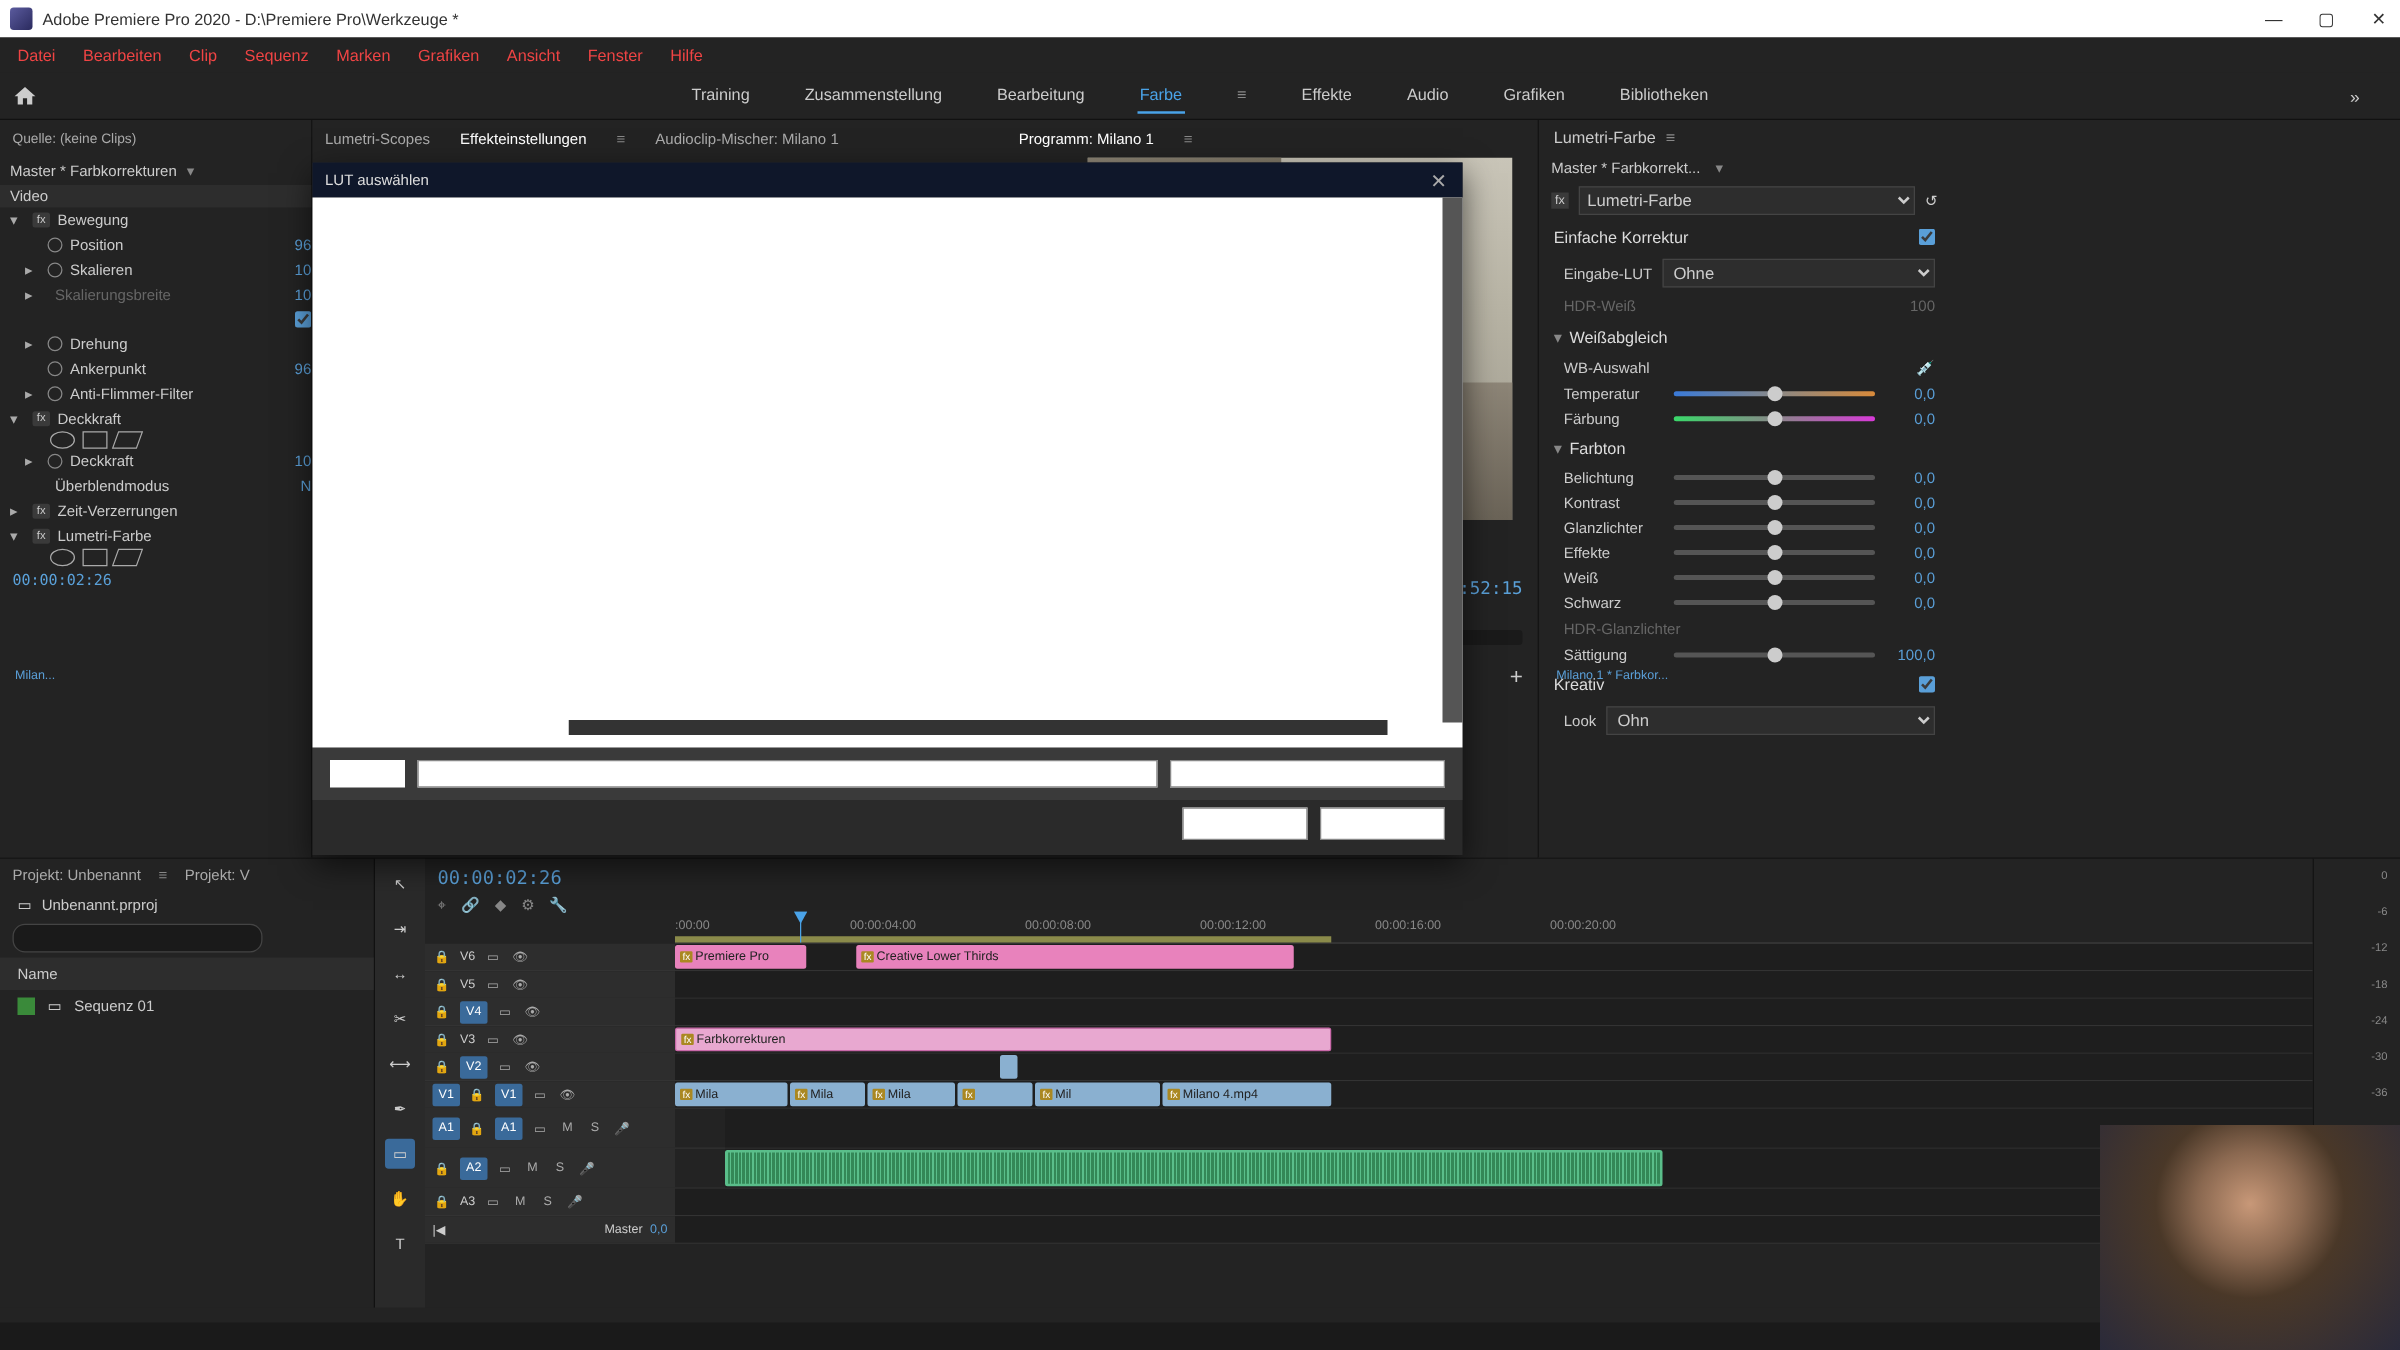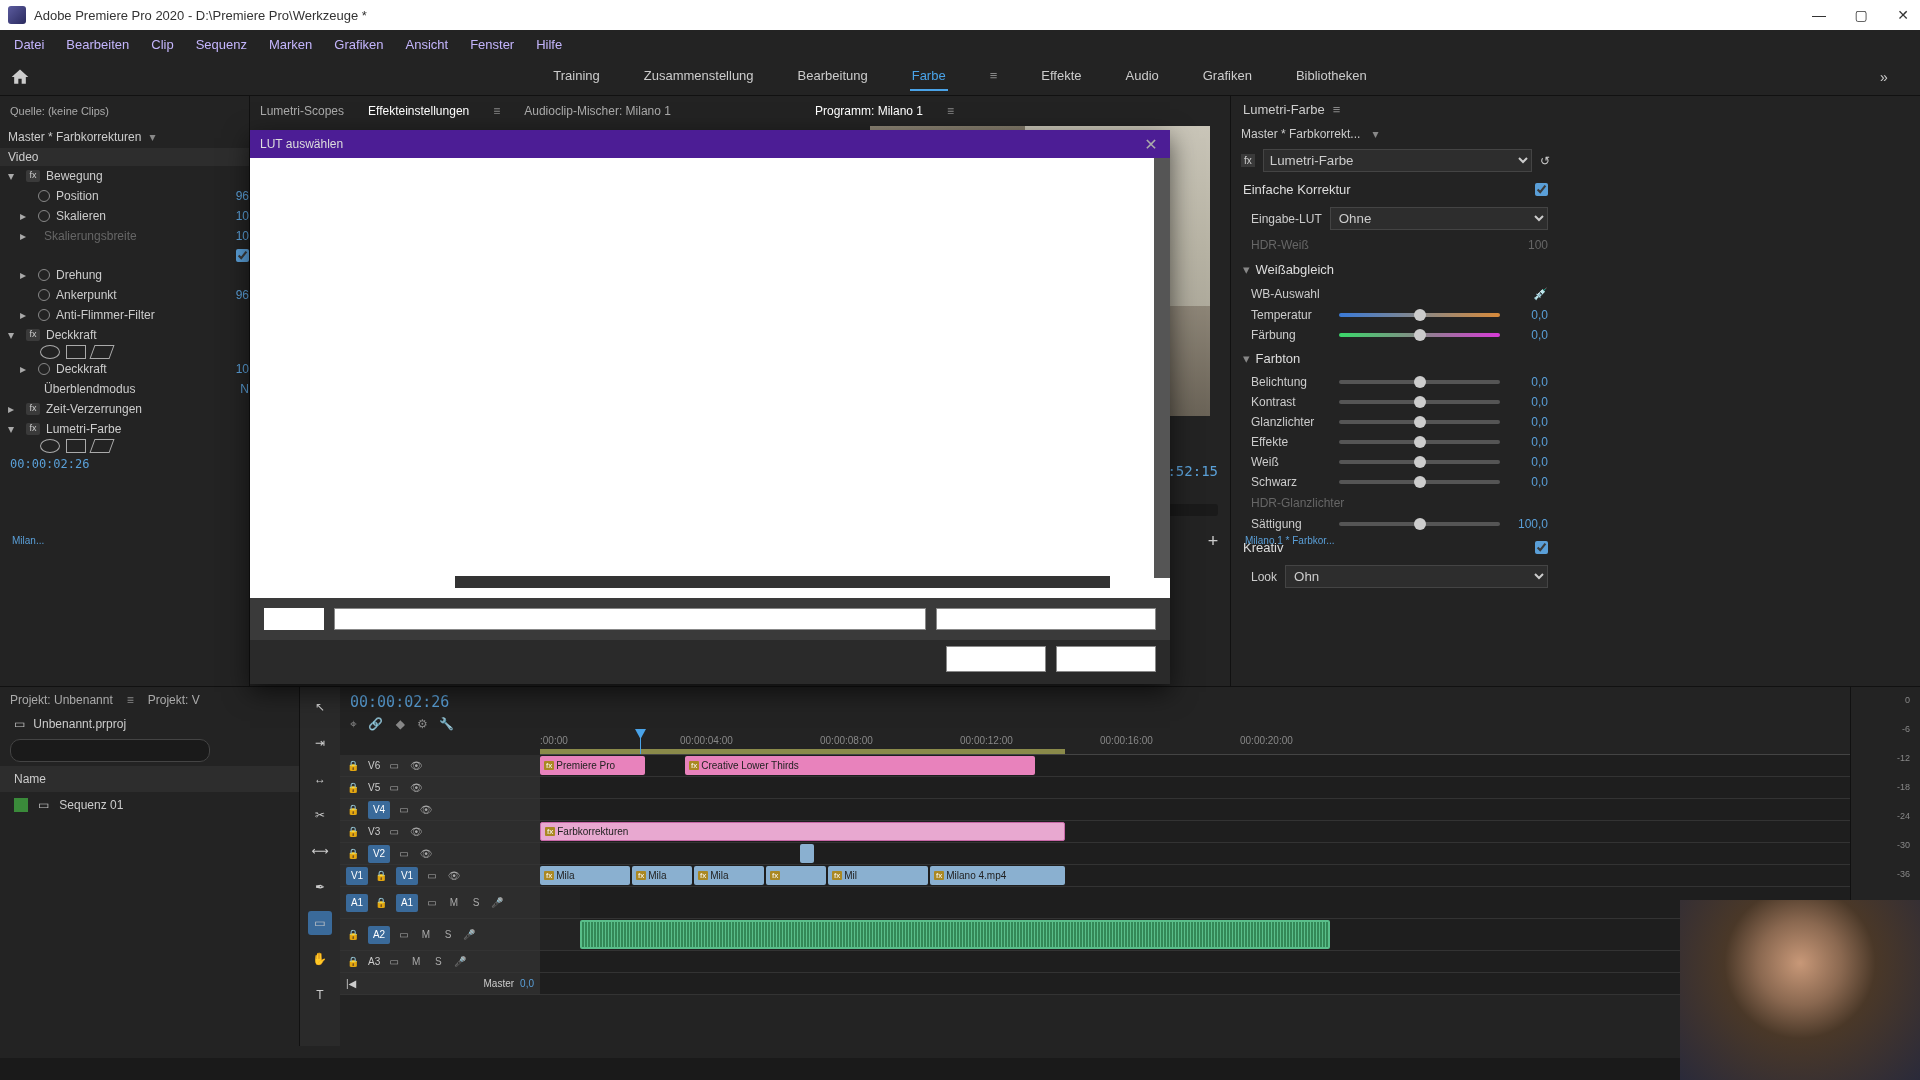--- a/index.html
+++ b/index.html
@@ -7,21 +7,21 @@
 
 
 .titlebar { height: 30px; background: #fff; display: flex; align-items: center; padding: 0 8px; color: #333; }
 .titlebar .logo { width: 18px; height: 18px; background: linear-gradient(135deg, #5b5b9e, #2a2a5e); border-radius: 3px; margin-right: 8px; }
 .titlebar .title { flex: 1; font-size: 13px; }
 .titlebar .win-controls { display: flex; gap: 24px; }
 .titlebar .win-controls span { width: 18px; text-align: center; font-size: 14px; cursor: pointer; }
 
 
 .menubar { height: 28px; background: #232323; display: flex; align-items: center; padding: 0 4px; gap: 2px; }
-.menubar span { padding: 4px 10px; color: #c4b5fd; cursor: pointer; font-size: 13px; }
+.menubar span { padding: 4px 10px; color: #ef4444; cursor: pointer; font-size: 13px; }
 
 
 .workspace-bar { height: 38px; background: #232323; display: flex; align-items: center; border-bottom: 1px solid #111; }
 .ws-home { width: 40px; display: flex; justify-content: center; }
 .ws-home svg { width: 20px; height: 20px; fill: #ccc; }
 .ws-tabs { flex: 1; display: flex; justify-content: center; gap: 40px; }
 .ws-tabs span { color: #ccc; cursor: pointer; font-size: 13px; padding: 6px 2px; }
 .ws-tabs span.active { color: #4aa3e8; border-bottom: 2px solid #4aa3e8; }
 .ws-more { width: 40px; color: #ccc; font-size: 14px; }
 
@@ -68,21 +68,21 @@
 .prog-ctrl .spacer { flex: 1; }
 .prog-ctrl .zoom { color: #ccc; }
 .prog-ctrl .tc { color: #5aa0d8; font-family: monospace; font-size: 14px; }
 .prog-scrub { height: 12px; background: #1a1a1a; margin: 8px 12px; border-radius: 3px; }
 .prog-buttons { display: flex; justify-content: center; gap: 14px; padding: 6px; }
 .prog-buttons span { width: 22px; height: 22px; display: flex; align-items: center; justify-content: center; color: #ccc; cursor: pointer; }
 .prog-buttons .plus { margin-left: auto; font-size: 18px; }
 
 
 .dialog { position: absolute; left: 250px; top: 130px; width: 920px; background: #2a2a2a; box-shadow: 0 8px 24px rgba(0,0,0,0.6); z-index: 100; }
-.dialog-title { height: 28px; background: #4c1d95; color: #ddd; display: flex; align-items: center; padding: 0 10px; font-size: 12px; }
+.dialog-title { height: 28px; background: #0f172a; color: #ddd; display: flex; align-items: center; padding: 0 10px; font-size: 12px; }
 .dialog-title .close { margin-left: auto; color: #aaa; cursor: pointer; font-size: 16px; width: 18px; height: 18px; text-align: center; border-radius: 50%; }
 .dialog-body { background: #fff; height: 440px; position: relative; }
 .dialog-body .scrollbar { position: absolute; right: 0; top: 0; bottom: 20px; width: 16px; background: #555; }
 .dialog-body .scroll-h { position: absolute; bottom: 10px; left: 205px; right: 60px; height: 12px; background: #333; }
 .dialog-footer { background: #3a3a3a; padding: 10px 14px; display: flex; gap: 10px; align-items: center; }
 .dialog-footer .fname-lbl { width: 60px; height: 22px; background: #fff; }
 .dialog-footer .fname { flex: 1; height: 22px; background: #fff; border: 1px solid #888; }
 .dialog-footer .ftype { width: 220px; height: 22px; background: #fff; border: 1px solid #888; }
 .dialog-buttons { padding: 6px 14px 12px; display: flex; justify-content: flex-end; gap: 10px; }
 .dialog-buttons button { width: 100px; height: 26px; background: #fff; border: 1px solid #888; cursor: pointer; }

